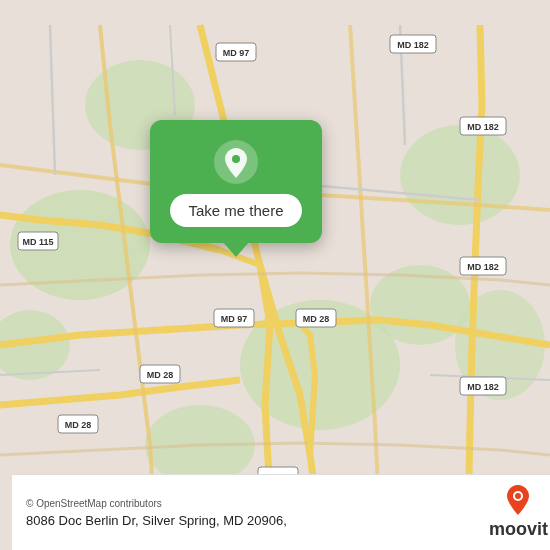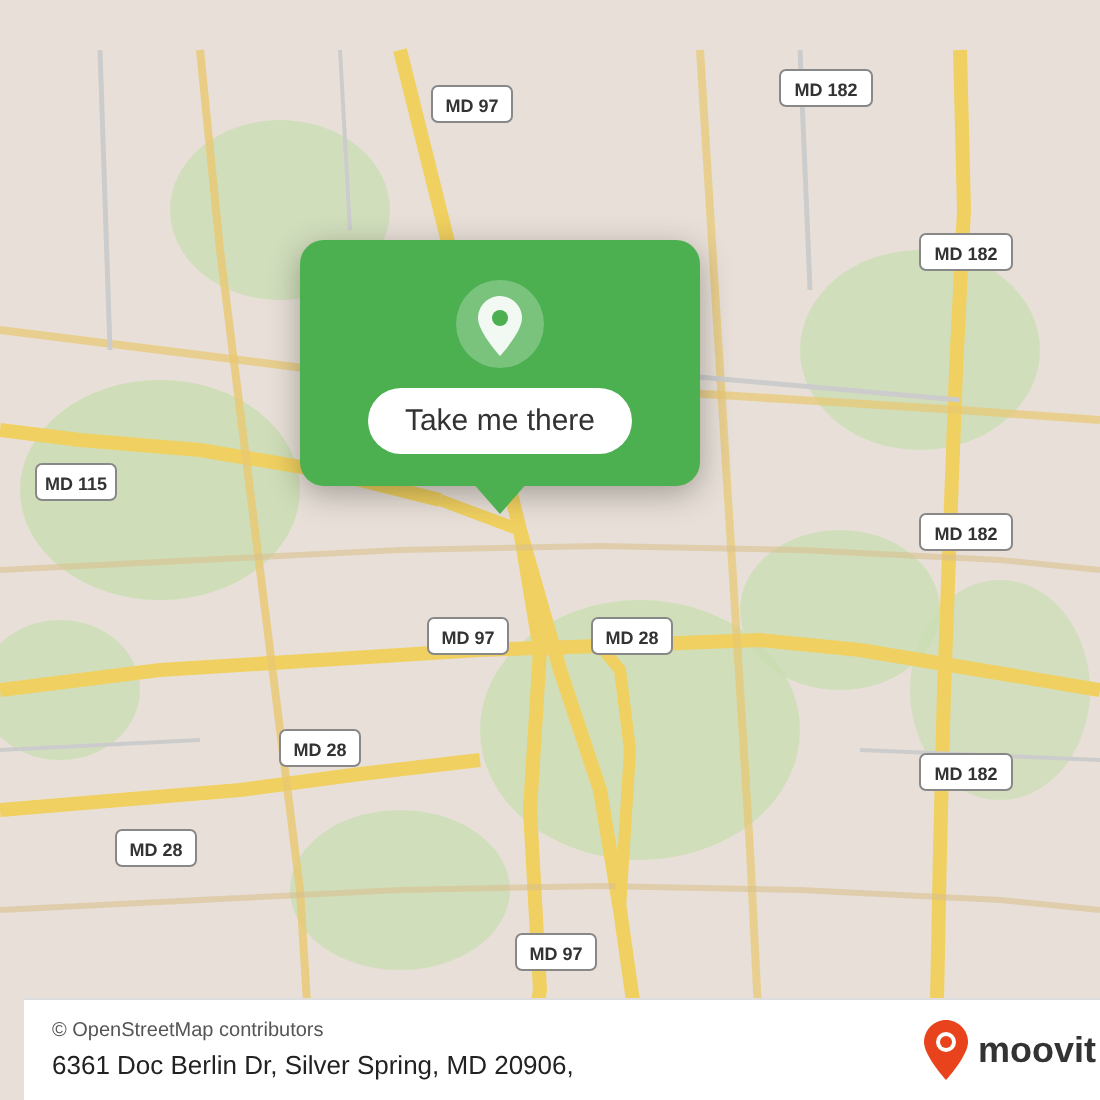--- a/index.html
+++ b/index.html
@@ -25,21 +25,21 @@
       top: 0; left: 0;
       width: 100%;
       height: 100%;
     }
 
     
     .popup-card {
       position: absolute;
       top: 120px;
       left: 150px;
-      width: 200px;
+      width: 172px;
       background: #4CAF50;
       border-radius: 12px;
       padding: 20px 16px 16px;
       display: flex;
       flex-direction: column;
       align-items: center;
       box-shadow: 0 4px 16px rgba(0,0,0,0.3);
       cursor: pointer;
     }
 
@@ -101,20 +101,21 @@
       font-size: 13px;
       color: #222;
       font-weight: 400;
     }
 
     .moovit-logo {
       display: flex;
       align-items: center;
       gap: 4px;
       flex-shrink: 0;
+      flex-direction: column;
     }
 
     .moovit-pin {
       width: 24px;
       height: 30px;
     }
 
     .moovit-text {
       font-size: 18px;
       font-weight: bold;
@@ -213,21 +214,21 @@
 
       <path d="M22 8 C16 8 11 13 11 19 C11 26 22 38 22 38 C22 38 33 26 33 19 C33 13 28 8 22 8Z" fill="white" opacity="0.9"></path>
       <circle cx="22" cy="19" r="4" fill="#4CAF50"></circle>
     </svg>
     <button class="btn-take-me">Take me there</button>
   </div>
 
   <div class="bottom-bar">
     <div class="bottom-bar-left">
       <span class="osm-credit">© OpenStreetMap contributors</span>
-      <span class="address-text">6361 Doc Berlin Dr, Silver Spring, MD 20906,</span>
+      <span class="address-text">8086 Doc Berlin Dr, Silver Spring, MD 20906,</span>
     </div>
     <div class="moovit-logo">
 
       <svg class="moovit-pin" viewBox="0 0 24 30" xmlns="http://www.w3.org/2000/svg">
         <path d="M12 0 C6 0 1 5 1 11 C1 18 12 30 12 30 C12 30 23 18 23 11 C23 5 18 0 12 0Z" fill="#e8431c"></path>
         <circle cx="12" cy="11" r="5" fill="white"></circle>
         <circle cx="12" cy="11" r="3" fill="#e8431c"></circle>
       </svg>
       <span class="moovit-text">moovit</span>
     </div>

